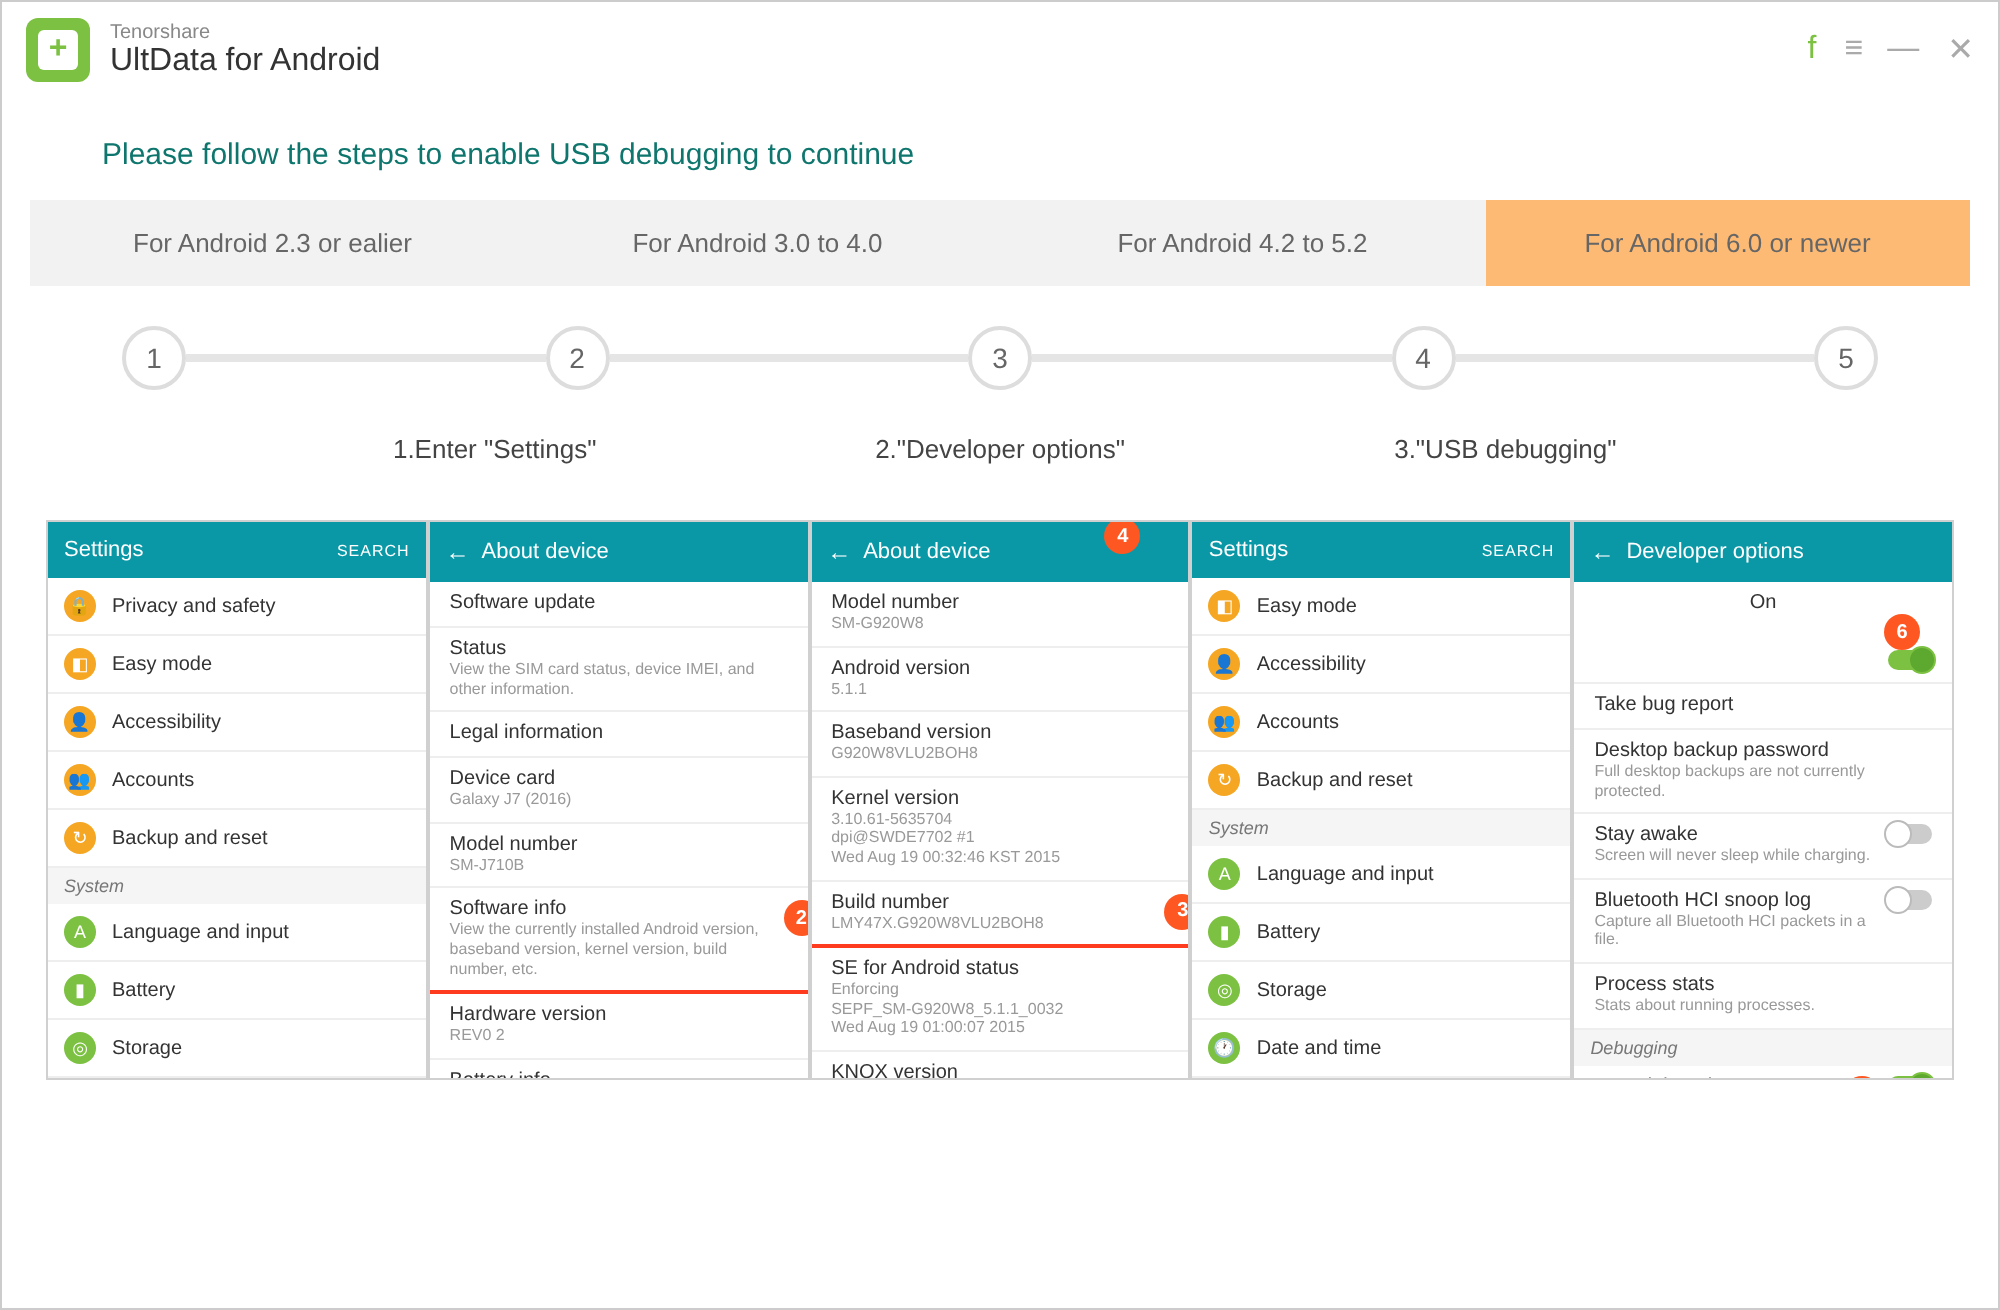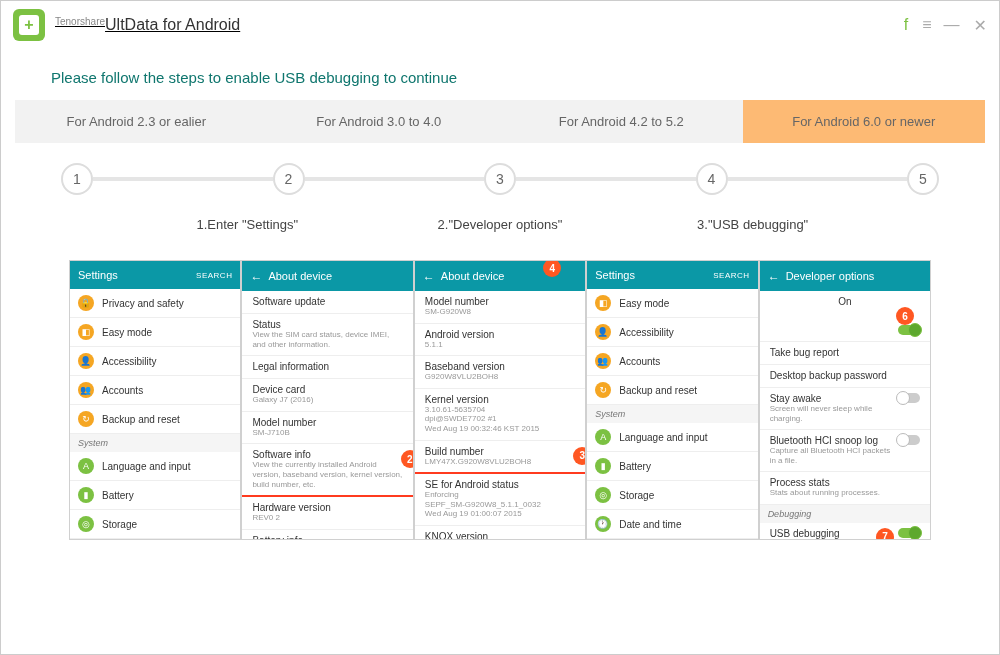--- a/index.html
+++ b/index.html
@@ -2,21 +2,21 @@
 <html><head>
 <meta charset="utf-8">
 <style>
 * { margin: 0; padding: 0; box-sizing: border-box; font-family: Arial, sans-serif; }
 body { background: #fff; width: 1000px; height: 655px; overflow: hidden; border: 1px solid #ccc; }
 
 .titlebar { display: flex; align-items: center; padding: 6px 12px; height: 48px; }
 .app-logo { width: 32px; height: 32px; background: #7cc142; border-radius: 6px; position: relative; margin-right: 10px; }
 .app-logo::before { content: ''; position: absolute; inset: 6px; background: #fff; border-radius: 3px; }
 .app-logo::after { content: '+'; position: absolute; left: 50%; top: 50%; transform: translate(-50%,-50%); color: #7cc142; font-weight: bold; font-size: 16px; }
-.app-titles { display: flex; flex-direction: row; text-decoration: underline; }
+.app-titles { display: flex; flex-direction: column; }
 .app-company { font-size: 10px; color: #888; }
 .app-name { font-size: 16px; color: #333; }
 .titlebar-controls { margin-left: auto; display: flex; gap: 14px; align-items: center; }
 .ctrl-icon { color: #aaa; font-size: 16px; cursor: pointer; }
 .ctrl-icon.green { color: #7cc142; }
 .ctrl-icon.hamburger { letter-spacing: -2px; }
 
 .instruction { padding: 20px 50px 14px; font-size: 15px; color: #0f766e; }
 
 .tabs-wrap { padding: 0 14px; }
@@ -26,21 +26,21 @@
 
 .stepper { display: flex; align-items: center; justify-content: center; padding: 20px 60px 10px; }
 .step-circle { width: 32px; height: 32px; border: 2px solid #ddd; border-radius: 50%; display: flex; align-items: center; justify-content: center; font-size: 14px; color: #666; background: #fff; }
 .step-line { flex: 1; height: 4px; background: #e5e5e5; }
 
 .step-labels { display: flex; padding: 12px 0 8px; }
 .step-label { flex: 1; text-align: center; font-size: 13px; color: #444; }
 .step-label:nth-child(1){ text-align:center; padding-left:120px;}
 .step-label:nth-child(3){ text-align:center; padding-right:120px;}
 
-.screenshots { display: flex; padding: 20px 68px 0; align-items: stretch; }
+.screenshots { display: flex; padding: 20px 22px 0; align-items: stretch; }
 .phone { flex: 1; border: 1px solid #d0d0d0; background: #fff; font-size: 10px; height: 280px; overflow: hidden; position: relative; }
 .phone .header { background: #0b98a6; color: #fff; padding: 8px; font-size: 11px; display: flex; align-items: center; gap: 6px; }
 .phone .header .search { margin-left: auto; font-size: 8px; letter-spacing: 0.5px; }
 .phone .header .back { font-size: 12px; }
 .phone .section-label { background: #f5f5f5; color: #777; font-size: 9px; padding: 4px 8px; font-style: italic; }
 .phone .row { display: flex; align-items: center; padding: 6px 8px; border-bottom: 1px solid #eee; gap: 8px; position: relative; }
 .phone .row .ic { width: 16px; height: 16px; border-radius: 50%; display: flex; align-items: center; justify-content: center; font-size: 9px; color: #fff; flex-shrink: 0; }
 .ic.orange { background: #f5a623; }
 .ic.green { background: #7cc142; }
 .phone .row .txt { color: #333; font-size: 10px; }
@@ -275,20 +275,21 @@
     <div class="detail" style="display:flex;align-items:center;flex-direction:column;">
       <div class="dt">On</div>
       <div class="marker" style="position:static;margin-left:auto;margin-right:6px;">6</div>
       <div class="toggle on"></div>
     </div>
     <div class="detail">
         <div class="dt">Take bug report</div>
       </div>
     <div class="detail">
         <div class="dt">Desktop backup password</div>
+        <div class="ds">Full desktop backups are not currently protected.</div>
       </div>
     <div class="detail" style="display:flex;align-items:flex-start;">
         <div style="flex:1">
           <div class="dt">Stay awake</div>
           <div class="ds">Screen will never sleep while charging.</div>
         </div>
         <div class="toggle off"></div>
       </div>
     <div class="detail" style="display:flex;align-items:flex-start;">
         <div style="flex:1">

